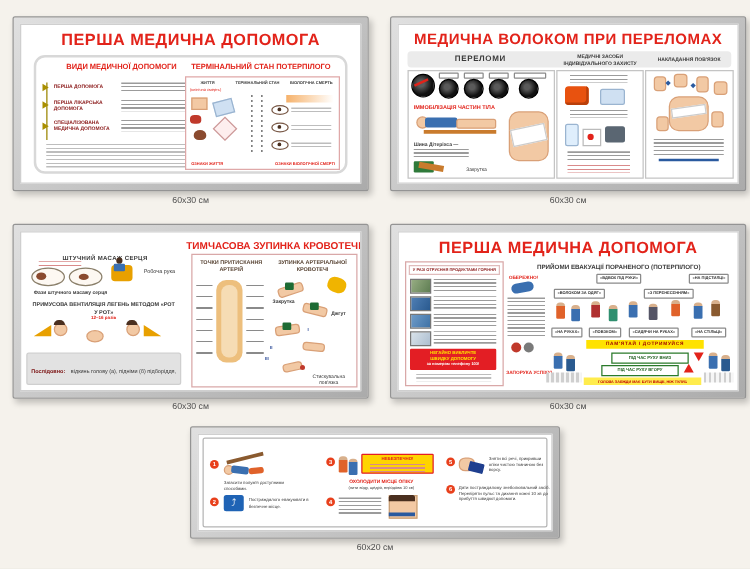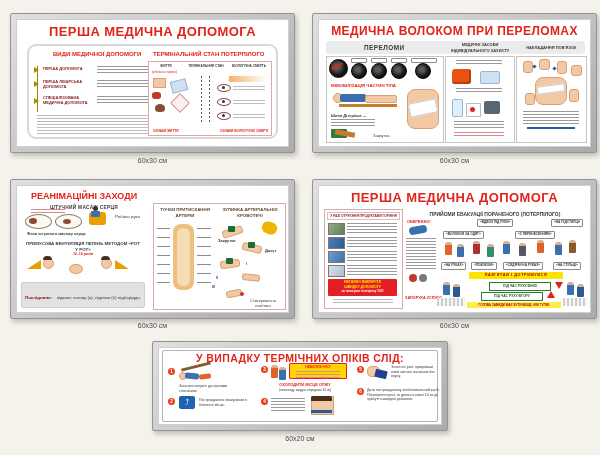--- a/index.html
+++ b/index.html
@@ -146,21 +146,21 @@
         <div class="limb" style="left:52px;top:32px;width:8px;height:11px;"></div>
         <div class="abs lines" style="left:6px;top:54px;width:56px;height:13px;"></div>
         <div class="abs" style="left:10px;top:70px;width:48px;height:1.5px;background:#2a5a9f;"></div>
       </div>
     </div>
   </div>
   <div class="cap" style="left:312px;top:157px;width:285px;">60x30 см</div>
 
   <div class="poster" style="left:10px;top:179px;width:285px;height:140px;">
     <div class="pinner">
-      <div class="abs red b nw" style="left:6px;top:5px;width:122px;text-align:center;font-size:9px;">РЕАНІМАЦІЙНІ ЗАХОДИ</div>
+      <div class="abs red b nw" style="left:132px;top:6px;width:136px;text-align:center;font-size:8px;">ТИМЧАСОВА ЗУПИНКА КРОВОТЕЧІ</div>
 
       <div class="abs b dark ctr" style="left:8px;top:19px;width:118px;font-size:4.8px;letter-spacing:.3px;">ШТУЧНИЙ МАСАЖ СЕРЦЯ</div>
       <div class="abs" style="left:8px;top:28px;width:25px;height:13px;border:1px solid #8a7f6a;border-radius:50%;background:#fdf8f2;"></div>
       <div class="abs" style="left:12px;top:32px;width:8px;height:6px;background:#8a4a2f;border-radius:50%;"></div>
       <div class="abs" style="left:38px;top:28px;width:25px;height:13px;border:1px solid #8a7f6a;border-radius:50%;background:#fdf8f2;"></div>
       <div class="abs" style="left:46px;top:33px;width:8px;height:5px;background:#8a4a2f;border-radius:50%;"></div>
       <div class="abs lines-red" style="left:14px;top:23px;width:34px;height:4px;"></div>
       <div class="abs" style="left:72px;top:26px;width:17px;height:13px;background:#e8a000;border-radius:3px;"></div>
       <div class="abs" style="left:76px;top:20px;width:5px;height:5px;border-radius:50%;background:#4a2f1f;"></div>
       <div class="abs" style="left:74px;top:25px;width:9px;height:6px;background:#3a6fb0;border-radius:1px;"></div>
@@ -266,21 +266,20 @@
       <div class="zebra" style="left:118px;top:112px;width:28px;"></div>
       <div class="zebra" style="left:244px;top:112px;width:24px;"></div>
       <div class="ylw" style="left:148px;top:116px;width:94px;height:6px;font-size:3px;line-height:6px;background:#ffec4d;color:#c00000;">ГОЛОВА ЗАВЖДИ МАЄ БУТИ ВИЩЕ, НІЖ ТУЛУБ</div>
     </div>
   </div>
   <div class="cap" style="left:312px;top:322px;width:285px;">60x30 см</div>
 
   <div class="poster" style="left:152px;top:341px;width:296px;height:90px;">
     <div class="pinner">
       <div class="abs" style="left:3px;top:2px;right:3px;bottom:2px;border:1px solid #b5b5b5;border-radius:2px;"></div>
-      <div class="abs ptitle" style="top:4px;font-size:10.5px;">У ВИПАДКУ ТЕРМІЧНИХ ОПІКІВ СЛІД:</div>
 
       <div class="num" style="left:9px;top:20px;">1</div>
       <div class="abs" style="left:22px;top:17px;width:30px;height:3px;background:#8a5a2f;transform:rotate(-14deg);"></div>
       <div class="limb" style="left:20px;top:24px;width:6px;height:6px;border-radius:50%;"></div>
       <div class="abs" style="left:26px;top:25px;width:14px;height:6px;background:#3a6fb0;border-radius:2px;transform:rotate(6deg);"></div>
       <div class="abs" style="left:40px;top:26px;width:12px;height:5px;background:#e0622a;border-radius:2px;transform:rotate(-6deg);"></div>
       <div class="abs dark micro35" style="left:20px;top:36px;width:58px;">Загасити полум'я доступними способами.</div>
       <div class="num" style="left:9px;top:50px;">2</div>
       <div class="abs" style="left:20px;top:48px;width:16px;height:13px;background:#1f63b5;border-radius:2px;color:#fff;text-align:center;font-size:8px;line-height:13px;">⤴</div>
       <div class="abs dark micro35" style="left:40px;top:50px;width:52px;">Постраждалого евакуювати в безпечне місце.</div>

